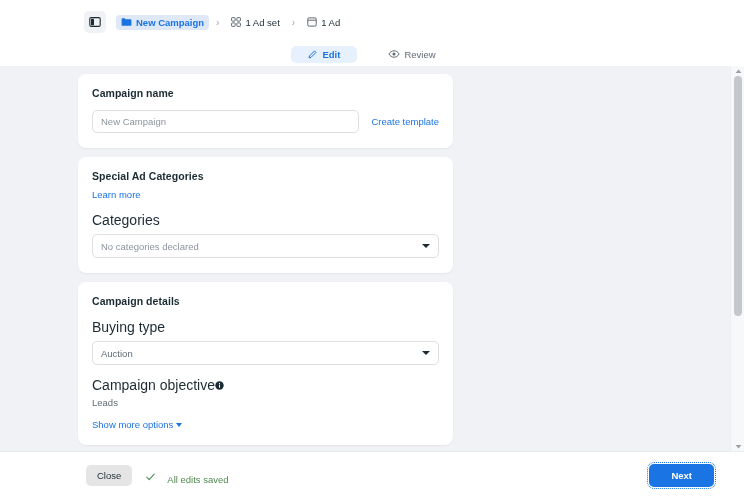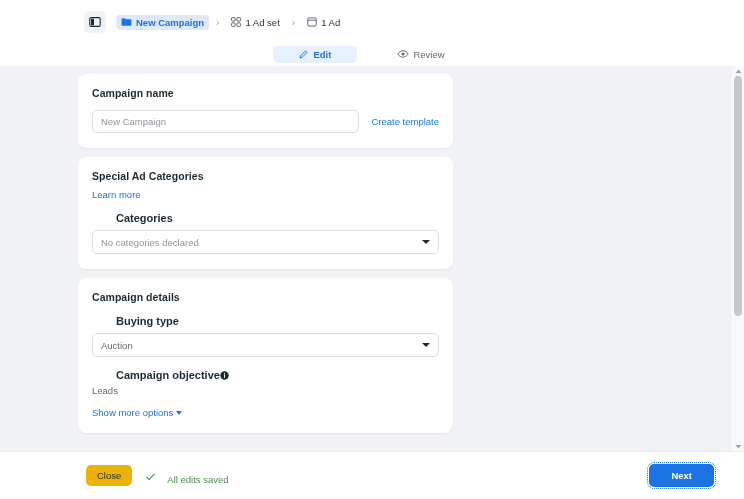--- a/index.html
+++ b/index.html
@@ -54,21 +54,21 @@
     display: flex; align-items: center; justify-content: center; cursor: pointer;
     color: #606a73; font-size: 9px; letter-spacing: .5px; line-height: 1;
   }
 
   
   .tabbar {
     position: absolute; left: 0; top: 42px; width: 744px; height: 24px;
     display: flex; align-items: center; justify-content: center; gap: 14px;
     background: #ffffff;
   }
-  .tab { display: flex; align-items: center; gap: 4px; padding: 3px 26px; border-radius: 5px; cursor: pointer; }
+  .tab { display: flex; align-items: center; gap: 4px; padding: 3px 17px; border-radius: 5px; cursor: pointer; }
   .tab.selected { background: #e7f0fd; }
   .tab-label { font-size: 9.5px; color: #606a73; }
   .tab.selected .tab-label { color: #1b74e4; font-weight: 700; }
   .tab-ico { display: flex; align-items: center; }
 
   
   .scrollregion {
     position: absolute; left: 0; top: 66px; width: 744px; height: 385px;
     background: #f0f2f5; overflow: hidden;
   }
@@ -86,21 +86,21 @@
     flex: 1 1 auto; height: 23px; border: 1px solid #dddfe2; border-radius: 5px;
     background: #ffffff; font-size: 9.5px; color: #8d949e;
     padding: 0 8px; font-family: "Liberation Sans", sans-serif;
     display: flex; align-items: center;
   }
   .link { font-size: 9.5px; color: #1b74e4; cursor: pointer; white-space: nowrap; }
 
   
   .desc { font-size: 9px; color: #606a73; line-height: 1.45; margin-top: 5px; max-width: 344px; }
   .learn { margin-top: 7px; }
-  .field-label { font-size: 11px; font-weight: 700; color: #1c2b33; margin-top: 12px; margin-left: 24px; }
+  .field-label { font-size: 14px; font-weight: 400; color: #1c2b33; margin-top: 12px; }
   .select {
     position: relative; height: 24px; margin-top: 6px;
     border: 1px solid #dddfe2; border-radius: 5px; background: #ffffff;
     display: flex; align-items: center; padding: 0 8px;
   }
   .select-value { font-size: 9.5px; color: #8d949e; }
   .select-value.filled { color: #606a73; }
   .caret {
     position: absolute; right: 8px; top: 50%; transform: translateY(-50%);
     width: 0; height: 0; border-left: 4px solid transparent; border-right: 4px solid transparent;
@@ -134,21 +134,21 @@
   .vscroll-arrow.up { top: 1px; }
   .vscroll-arrow.down { bottom: 1px; }
 
   
   .bottombar {
     position: absolute; left: 0; bottom: 0; width: 744px; height: 48px;
     background: #ffffff; border-top: 1px solid #e9ebee;
     display: flex; align-items: center;
   }
   .btn-close {
-    margin-left: 86px; font-size: 9.5px; color: #1c2b33; background: #eab308;
+    margin-left: 86px; font-size: 9.5px; color: #1c2b33; background: #e5e5e5;
     border: none; border-radius: 5px; padding: 5px 11px; cursor: pointer;
     font-family: "Liberation Sans", sans-serif;
   }
   .saved { display: flex; align-items: flex-end; gap: 12px; margin-left: 14px; }
   .saved .txt { font-size: 9.5px; color: #4f8a4f; }
   .btn-next {
     position: absolute; right: 30px; background: #1b74e4; color: #ffffff;
     font-size: 9.5px; font-weight: 700; border: none; border-radius: 5px;
     padding: 6px 22px; cursor: pointer; font-family: "Liberation Sans", sans-serif;
     outline: 1.5px dotted #1b74e4; outline-offset: 1.5px;

